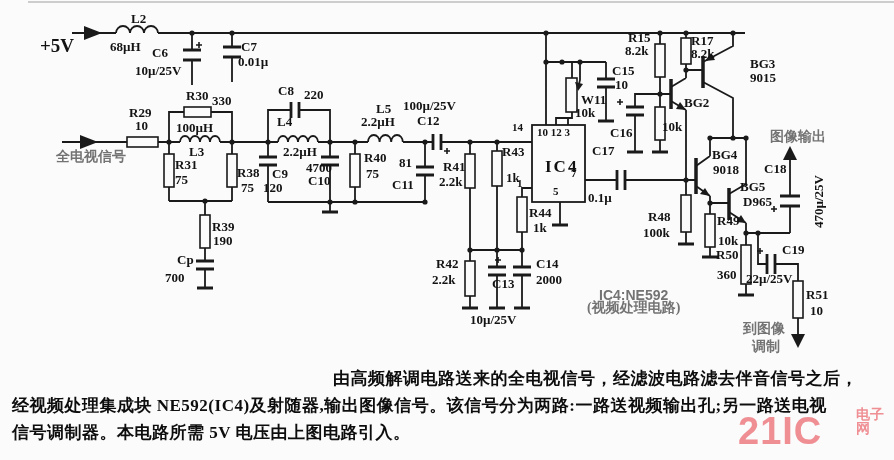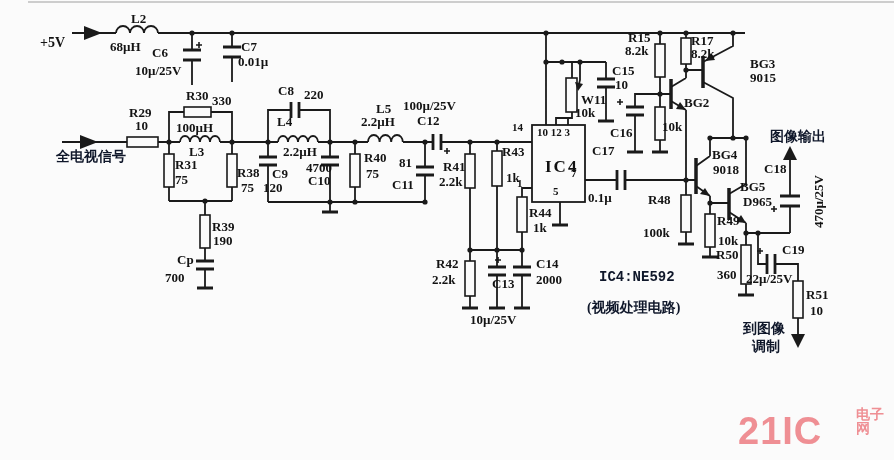--- a/index.html
+++ b/index.html
@@ -1,21 +1,21 @@
 <!DOCTYPE html>
 <html><head>
 <meta charset="utf-8">
 <style>
   html,body{margin:0;padding:0;}
   body{width:894px;height:460px;background:#fbfbfb;position:relative;overflow:hidden;
        font-family:"Liberation Serif",serif;}
   .stage{position:absolute;left:0;top:0;width:894px;height:460px;}
   svg{position:absolute;left:0;top:0;}
   .lb{position:absolute;font:600 13px "Liberation Serif",serif;color:#131313;white-space:nowrap;line-height:1;}
-  .cn{position:absolute;font:700 14px "Liberation Serif",serif;color:#0f172a;white-space:nowrap;line-height:1;}
+  .cn{position:absolute;font:700 14px "Liberation Serif",serif;color:#737373;white-space:nowrap;line-height:1;}
   .pin{position:absolute;font:600 11px "Liberation Serif",serif;color:#131313;white-space:nowrap;line-height:1;}
   .big{position:absolute;font:700 17px "Liberation Serif",serif;color:#111;letter-spacing:2px;line-height:1;}
   .vert{transform:rotate(-90deg);transform-origin:0 0;}
   .cap{position:absolute;font:700 17px "Liberation Serif",serif;color:#0d0d0d;letter-spacing:.5px;white-space:nowrap;line-height:1;}
   .wm{position:absolute;left:738px;top:404px;width:158px;height:56px;color:#ef8f94;}
   .wm-brand{position:absolute;left:0;top:8px;font:800 38px "Liberation Sans",sans-serif;letter-spacing:1px;line-height:1;}
   .wm-com{position:absolute;left:90px;top:22px;font:italic 700 23px "Liberation Serif",serif;line-height:1;margin-top:39px;}
   .wm-cn{position:absolute;left:118px;top:3px;font:700 14px "Liberation Sans",sans-serif;line-height:1;}
 </style>
 </head>
@@ -184,21 +184,21 @@
         <circle cx="205" cy="201" r="2.6"></circle>
     <circle cx="330" cy="202" r="2.6"></circle>
         <circle cx="355" cy="202" r="2.6"></circle>
         <circle cx="425" cy="202" r="2.6"></circle>
     <circle cx="470" cy="250" r="2.6"></circle>
         <circle cx="497" cy="250" r="2.6"></circle>
         <circle cx="522" cy="250" r="2.6"></circle>
   </g>
 </svg>
 
-<span class="lb" style="left:40px;top:36px;font-size:14px">+5V</span>
+<span class="lb" style="left:40px;top:36px;font-size:19px">+5V</span>
 <span class="lb" style="left:131px;top:12px">L2</span>
 <span class="lb" style="left:110px;top:40px">68µH</span>
 <span class="lb" style="left:152px;top:46px">C6</span>
 <span class="lb" style="left:135px;top:64px">10µ/25V</span>
 <span class="lb" style="left:241px;top:40px">C7</span>
 <span class="lb" style="left:238px;top:55px">0.01µ</span>
 <span class="cn" style="left:56px;top:150px">全电视信号</span>
 
 <span class="lb" style="left:129px;top:106px">R29</span>
 <span class="lb" style="left:135px;top:119px">10</span>
@@ -264,40 +264,43 @@
 <span class="lb" style="left:691px;top:34px">R17</span>
 <span class="lb" style="left:691px;top:47px">8.2k</span>
 <span class="lb" style="left:684px;top:96px">BG2</span>
 <span class="lb" style="left:662px;top:120px">10k</span>
 <span class="lb" style="left:750px;top:57px">BG3</span>
 <span class="lb" style="left:750px;top:71px">9015</span>
 <span class="lb" style="left:712px;top:148px">BG4</span>
 <span class="lb" style="left:713px;top:163px">9018</span>
 <span class="lb" style="left:740px;top:180px">BG5</span>
 <span class="lb" style="left:743px;top:195px">D965</span>
-<span class="lb" style="left:648px;top:193px">R48</span>
+<span class="lb" style="left:648px;top:210px">R48</span>
 <span class="lb" style="left:643px;top:226px">100k</span>
 <span class="lb" style="left:717px;top:214px">R49</span>
 <span class="lb" style="left:718px;top:234px">10k</span>
 <span class="lb" style="left:716px;top:248px">R50</span>
 <span class="lb" style="left:717px;top:268px">360</span>
 
 <span class="cn" style="left:770px;top:130px">图像输出</span>
 <span class="lb" style="left:764px;top:162px">C18</span>
 <span class="lb vert" style="left:812px;top:228px">470µ/25V</span>
 <span class="lb" style="left:782px;top:243px">C19</span>
 <span class="lb" style="left:746px;top:272px">22µ/25V</span>
 <span class="lb" style="left:806px;top:288px">R51</span>
 <span class="lb" style="left:810px;top:304px">10</span>
 <span class="cn" style="left:743px;top:322px">到图像</span>
 <span class="cn" style="left:752px;top:340px">调制</span>
 
-<span class="cn" style="left:599px;top:270px;font-family:Liberation Mono, monospace">IC4:NE592</span>
+<span class="cn" style="left:599px;top:288px;font-family:Liberation Sans, sans-serif">IC4:NE592</span>
 <span class="cn" style="left:587px;top:301px">(视频处理电路)</span>
 
+<span class="cap" style="left:333px;top:370px">由高频解调电路送来的全电视信号，经滤波电路滤去伴音信号之后，</span>
+<span class="cap" style="left:12px;top:397px">经视频处理集成块 NE592(IC4)及射随器,输出图像信号。该信号分为两路:一路送视频输出孔;另一路送电视</span>
+<span class="cap" style="left:12px;top:424px">信号调制器。本电路所需 5V 电压由上图电路引入。</span>
 
 <div class="wm">
   <span class="wm-brand">21IC</span>
   <span class="wm-com">.com</span>
   <span class="wm-cn">电子网</span>
 </div>
 
 </div>
 
 </body></html>

